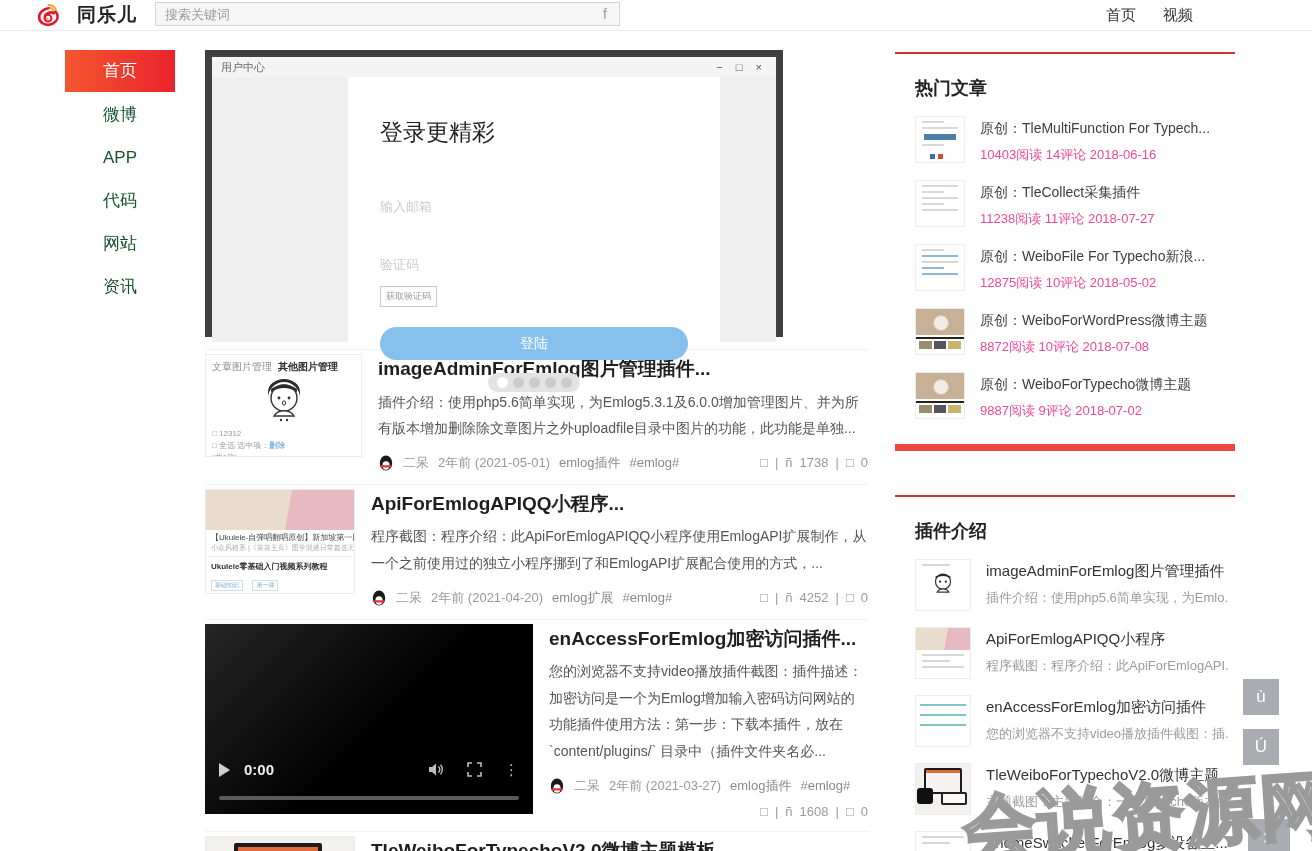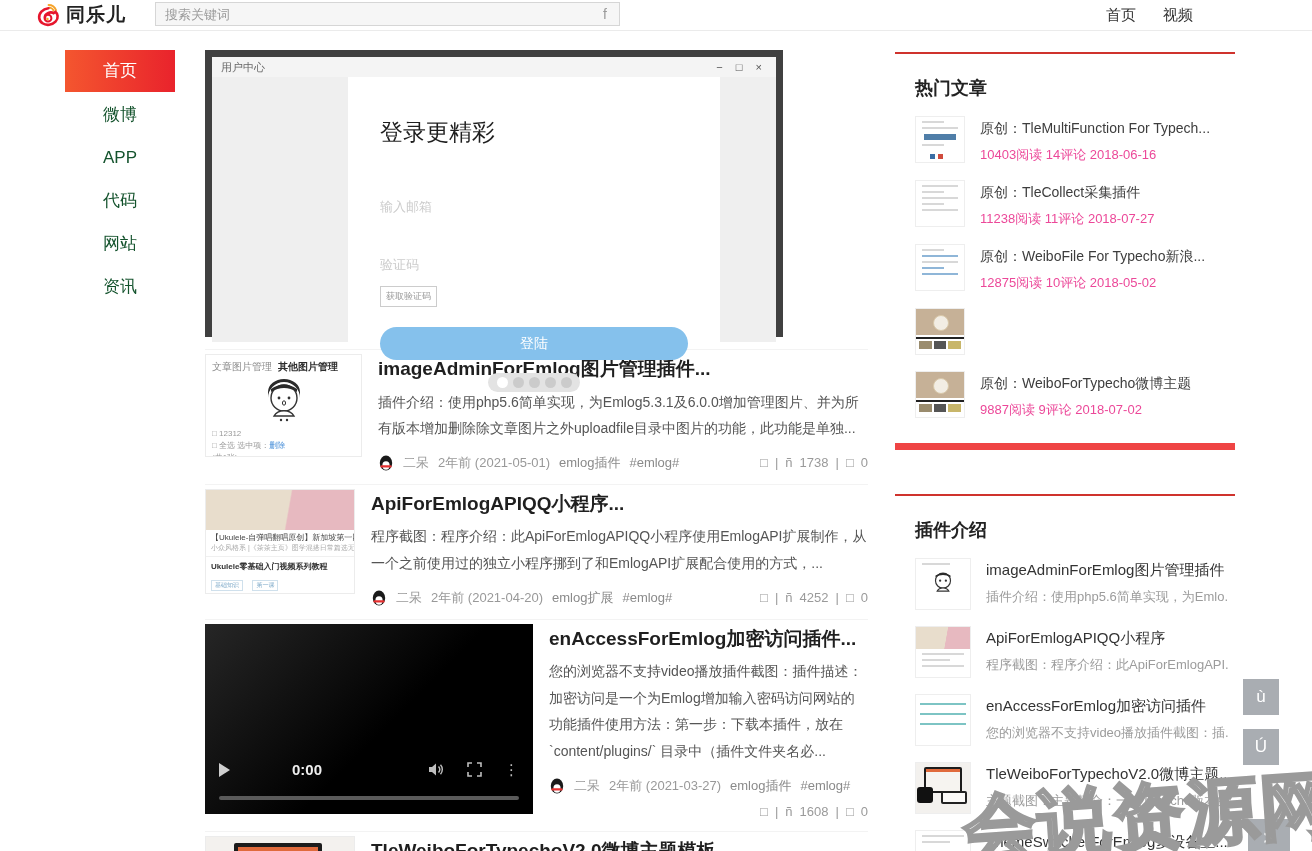--- a/index.html
+++ b/index.html
@@ -4,21 +4,21 @@
 <style>
   * { box-sizing: border-box; }
   html,body { margin:0; padding:0; }
   body {
     width:1312px; height:851px; overflow:hidden; position:relative;
     background:#fff; color:#333;
     font-family:"Liberation Sans","DejaVu Sans",sans-serif;
   }
   
   .header { position:absolute; top:0; left:0; width:1312px; height:31px; background:#fff; border-bottom:1px solid #ebebeb; z-index:10; }
-  .logo { position:absolute; left:36px; top:2px; display:flex; align-items:center; gap:3px; cursor:pointer; }
+  .logo { position:absolute; left:36px; top:2px; display:flex; align-items:center; gap:14px; cursor:pointer; }
   .logo-text { font-size:19px; font-weight:bold; color:#222; letter-spacing:1px; }
   .searchbox { position:absolute; left:155px; top:2px; width:465px; height:24px; background:#f6f6f6; border:1px solid #d6d6d6; display:flex; align-items:center; }
   .searchbox input { flex:1; height:20px; border:none; outline:none; background:transparent; padding:0 9px; font-size:13px; color:#444; font-family:inherit; }
   .searchbox input::placeholder { color:#9a9a9a; }
   .search-icon { padding:0 12px 0 4px; color:#9a9a9a; font-size:14px; cursor:pointer; }
   .top-nav { position:absolute; right:119px; top:6px; display:flex; gap:27px; }
   .top-nav .tn-item { font-size:15px; color:#333; cursor:pointer; }
   
   .left-nav { position:absolute; left:65px; top:50px; width:110px; z-index:5; }
   .nav-item { height:43px; line-height:43px; text-align:center; font-size:17px; color:#14532d; cursor:pointer; }
@@ -62,21 +62,21 @@
   .m-smalltxt { font-size:8px; color:#9a9a9a; padding:0 6px; line-height:1.5; }
   .m-smalltxt .blue { color:#4a90d9; }
   
   .m-photo { height:40px; background:linear-gradient(100deg,#e8ddcc 55%,#e7b9c0 56%); }
   .m-cap { font-size:8px; color:#444; padding:2px 5px 0; white-space:nowrap; overflow:hidden; }
   .m-cap2 { font-size:7px; color:#aaa; padding:0 5px 3px; white-space:nowrap; overflow:hidden; border-bottom:1px solid #f0f0f0; }
   .m-card-title { font-size:8px; font-weight:bold; color:#333; padding:4px 5px 1px; }
   .m-chip { display:inline-block; font-size:6px; color:#7aa7c7; border:1px solid #cfe0ec; padding:0 3px; margin:2px 0 0 5px; }
   
   .video { background:linear-gradient(135deg,#262626 0%,#000 55%); position:relative; cursor:pointer; }
-  .v-controls { position:absolute; left:0; right:0; bottom:35px; display:flex; align-items:center; padding:0 14px; color:#e8e8e8;gap:48px; }
+  .v-controls { position:absolute; left:0; right:0; bottom:35px; display:flex; align-items:center; padding:0 14px; color:#e8e8e8; }
   .v-play { width:0; height:0; border-left:11px solid #cfcfcf; border-top:7px solid transparent; border-bottom:7px solid transparent; cursor:pointer; }
   .v-time { margin-left:14px; font-size:15px; font-weight:bold; color:#eee; }
   .v-right { margin-left:auto; display:flex; align-items:center; gap:22px; }
   .v-dots { font-size:15px; color:#bbb; cursor:pointer; }
   .v-progress { position:absolute; left:14px; right:14px; bottom:14px; height:4px; border-radius:2px; background:#5a5a5a; cursor:pointer; }
   
   .m-bricks { position:absolute; inset:0; background:#f3f1ee; }
   .m-monitor { position:absolute; left:28px; top:6px; width:88px; height:52px; background:#1c1c1c; border-radius:2px; }
   .m-monitor-scr { position:absolute; inset:4px; background:#f6f4f0; }
   .m-scr-bar { height:5px; background:#e06a3c; }
@@ -396,20 +396,24 @@
 
     <div class="sb-item">
       <div class="sb-thumb ht">
         <div class="m-tanhead"></div>
         <div class="m-darkrow">
             <i></i>
             <i></i>
             <i></i>
           </div>
       </div>
+      <div class="sb-text">
+        <div class="hot-title">原创：WeiboForWordPress微博主题</div>
+        <div class="hot-meta">8872阅读 10评论 2018-07-08</div>
+      </div>
     </div>
 
     <div class="sb-item">
       <div class="sb-thumb ht">
         <div class="m-tanhead"></div>
         <div class="m-darkrow">
             <i></i>
             <i></i>
             <i></i>
           </div>

